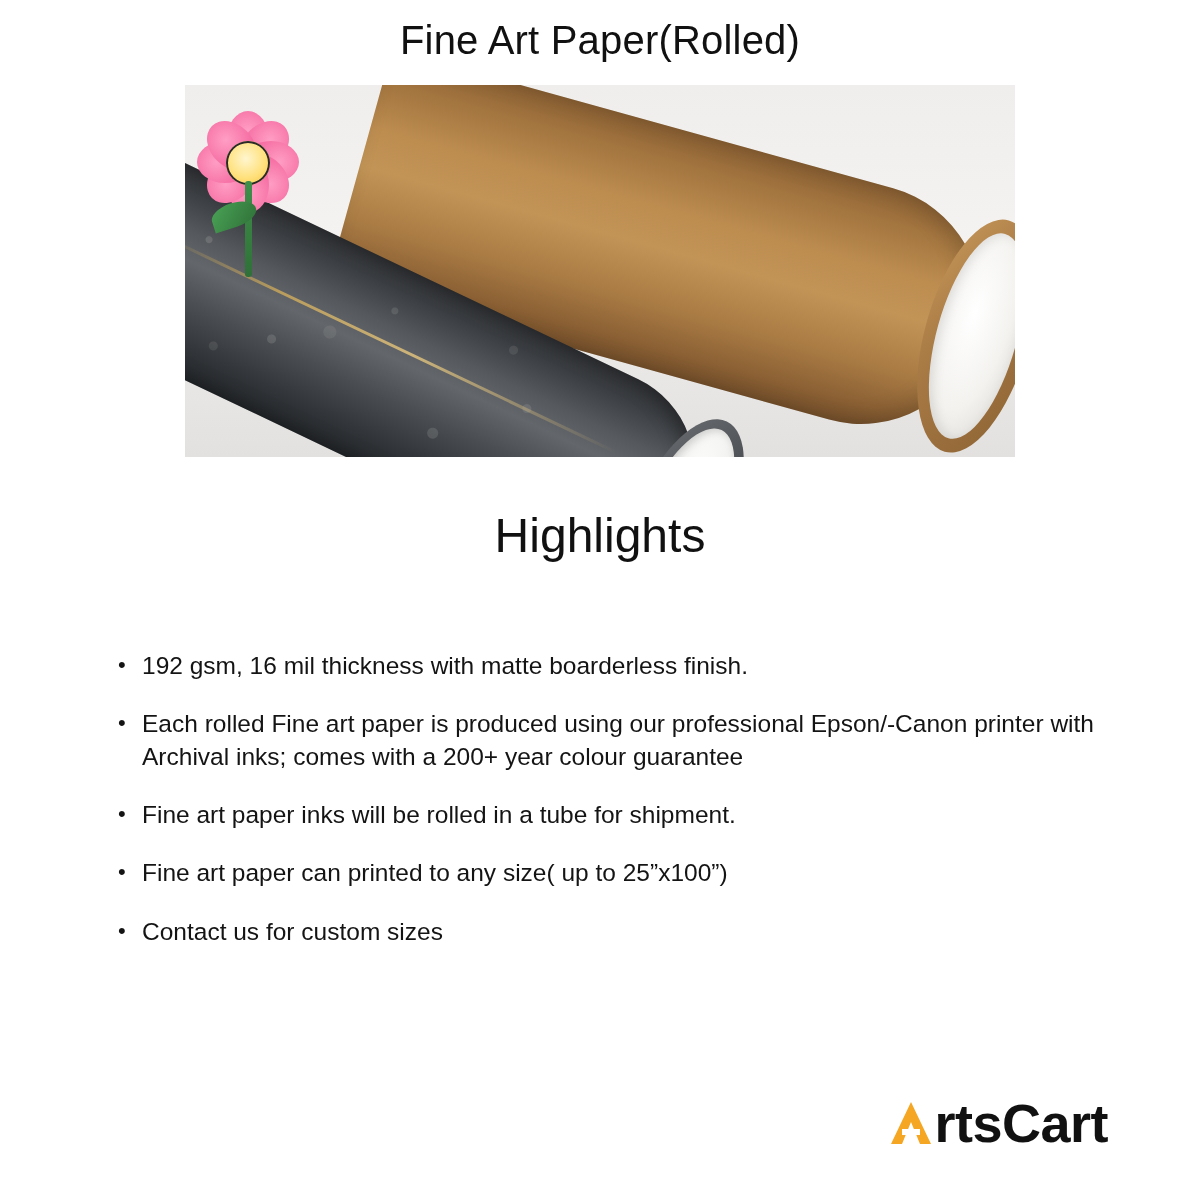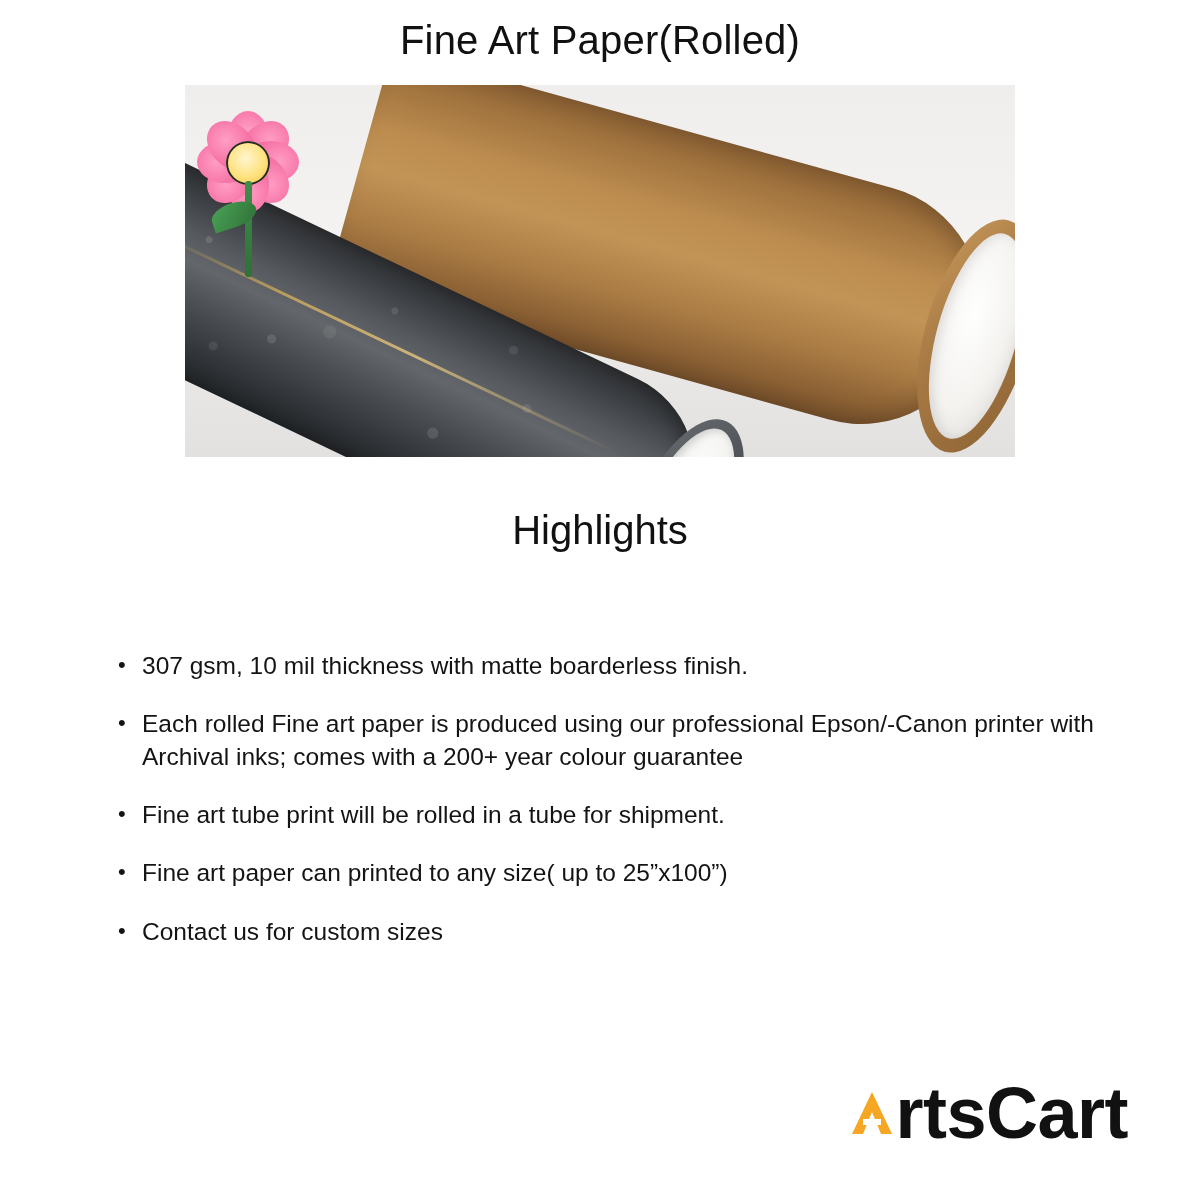--- a/index.html
+++ b/index.html
@@ -233,21 +233,21 @@
     transform: rotate(-18deg);
   }
 
   
   .highlights-heading {
     position: absolute;
     top: 508px;
     left: 0;
     width: 1200px;
     text-align: center;
-    font-size: 40px;
+    font-size: 48px;
     font-weight: 400;
     color: #111111;
   }
 
   .bullets {
     position: absolute;
     top: 650px;
     left: 118px;
     width: 1000px;
   }
@@ -269,25 +269,25 @@
   .bullet .text {
     flex: 1 1 auto;
   }
   .bullet.wide .text {
     max-width: 975px;
   }
 
   
   .brand {
     position: absolute;
-    right: 72px;
+    right: 92px;
     bottom: 46px;
     display: flex;
     align-items: center;
-    font-size: 72px;
+    font-size: 54px;
     font-weight: 700;
     letter-spacing: -0.5px;
     color: #111111;
   }
   .brand .mark {
     display: inline-block;
     position: relative;
     width: 42px;
     height: 48px;
     margin-right: 2px;
@@ -333,31 +333,31 @@
       <div class="leaf"></div>
     </div>
   </div>
 
   <div class="highlights-heading">Highlights</div>
 
   <div class="bullets">
 
     <div class="bullet">
       <span class="dot">•</span>
-      <span class="text">307 gsm, 10 mil thickness with matte boarderless finish.</span>
+      <span class="text">192 gsm, 16 mil thickness with matte boarderless finish.</span>
     </div>
 
     <div class="bullet wide">
       <span class="dot">•</span>
       <span class="text">Each rolled Fine art paper is produced using our professional Epson/-Canon printer with Archival inks; comes with a 200+ year colour guarantee</span>
     </div>
 
     <div class="bullet">
       <span class="dot">•</span>
-      <span class="text">Fine art tube print will be rolled in a tube for shipment.</span>
+      <span class="text">Fine art paper inks will be rolled in a tube for shipment.</span>
     </div>
 
     <div class="bullet">
       <span class="dot">•</span>
       <span class="text">Fine art paper can printed to any size( up to 25”x100”)</span>
     </div>
 
     <div class="bullet">
       <span class="dot">•</span>
       <span class="text">Contact us for custom sizes</span>

